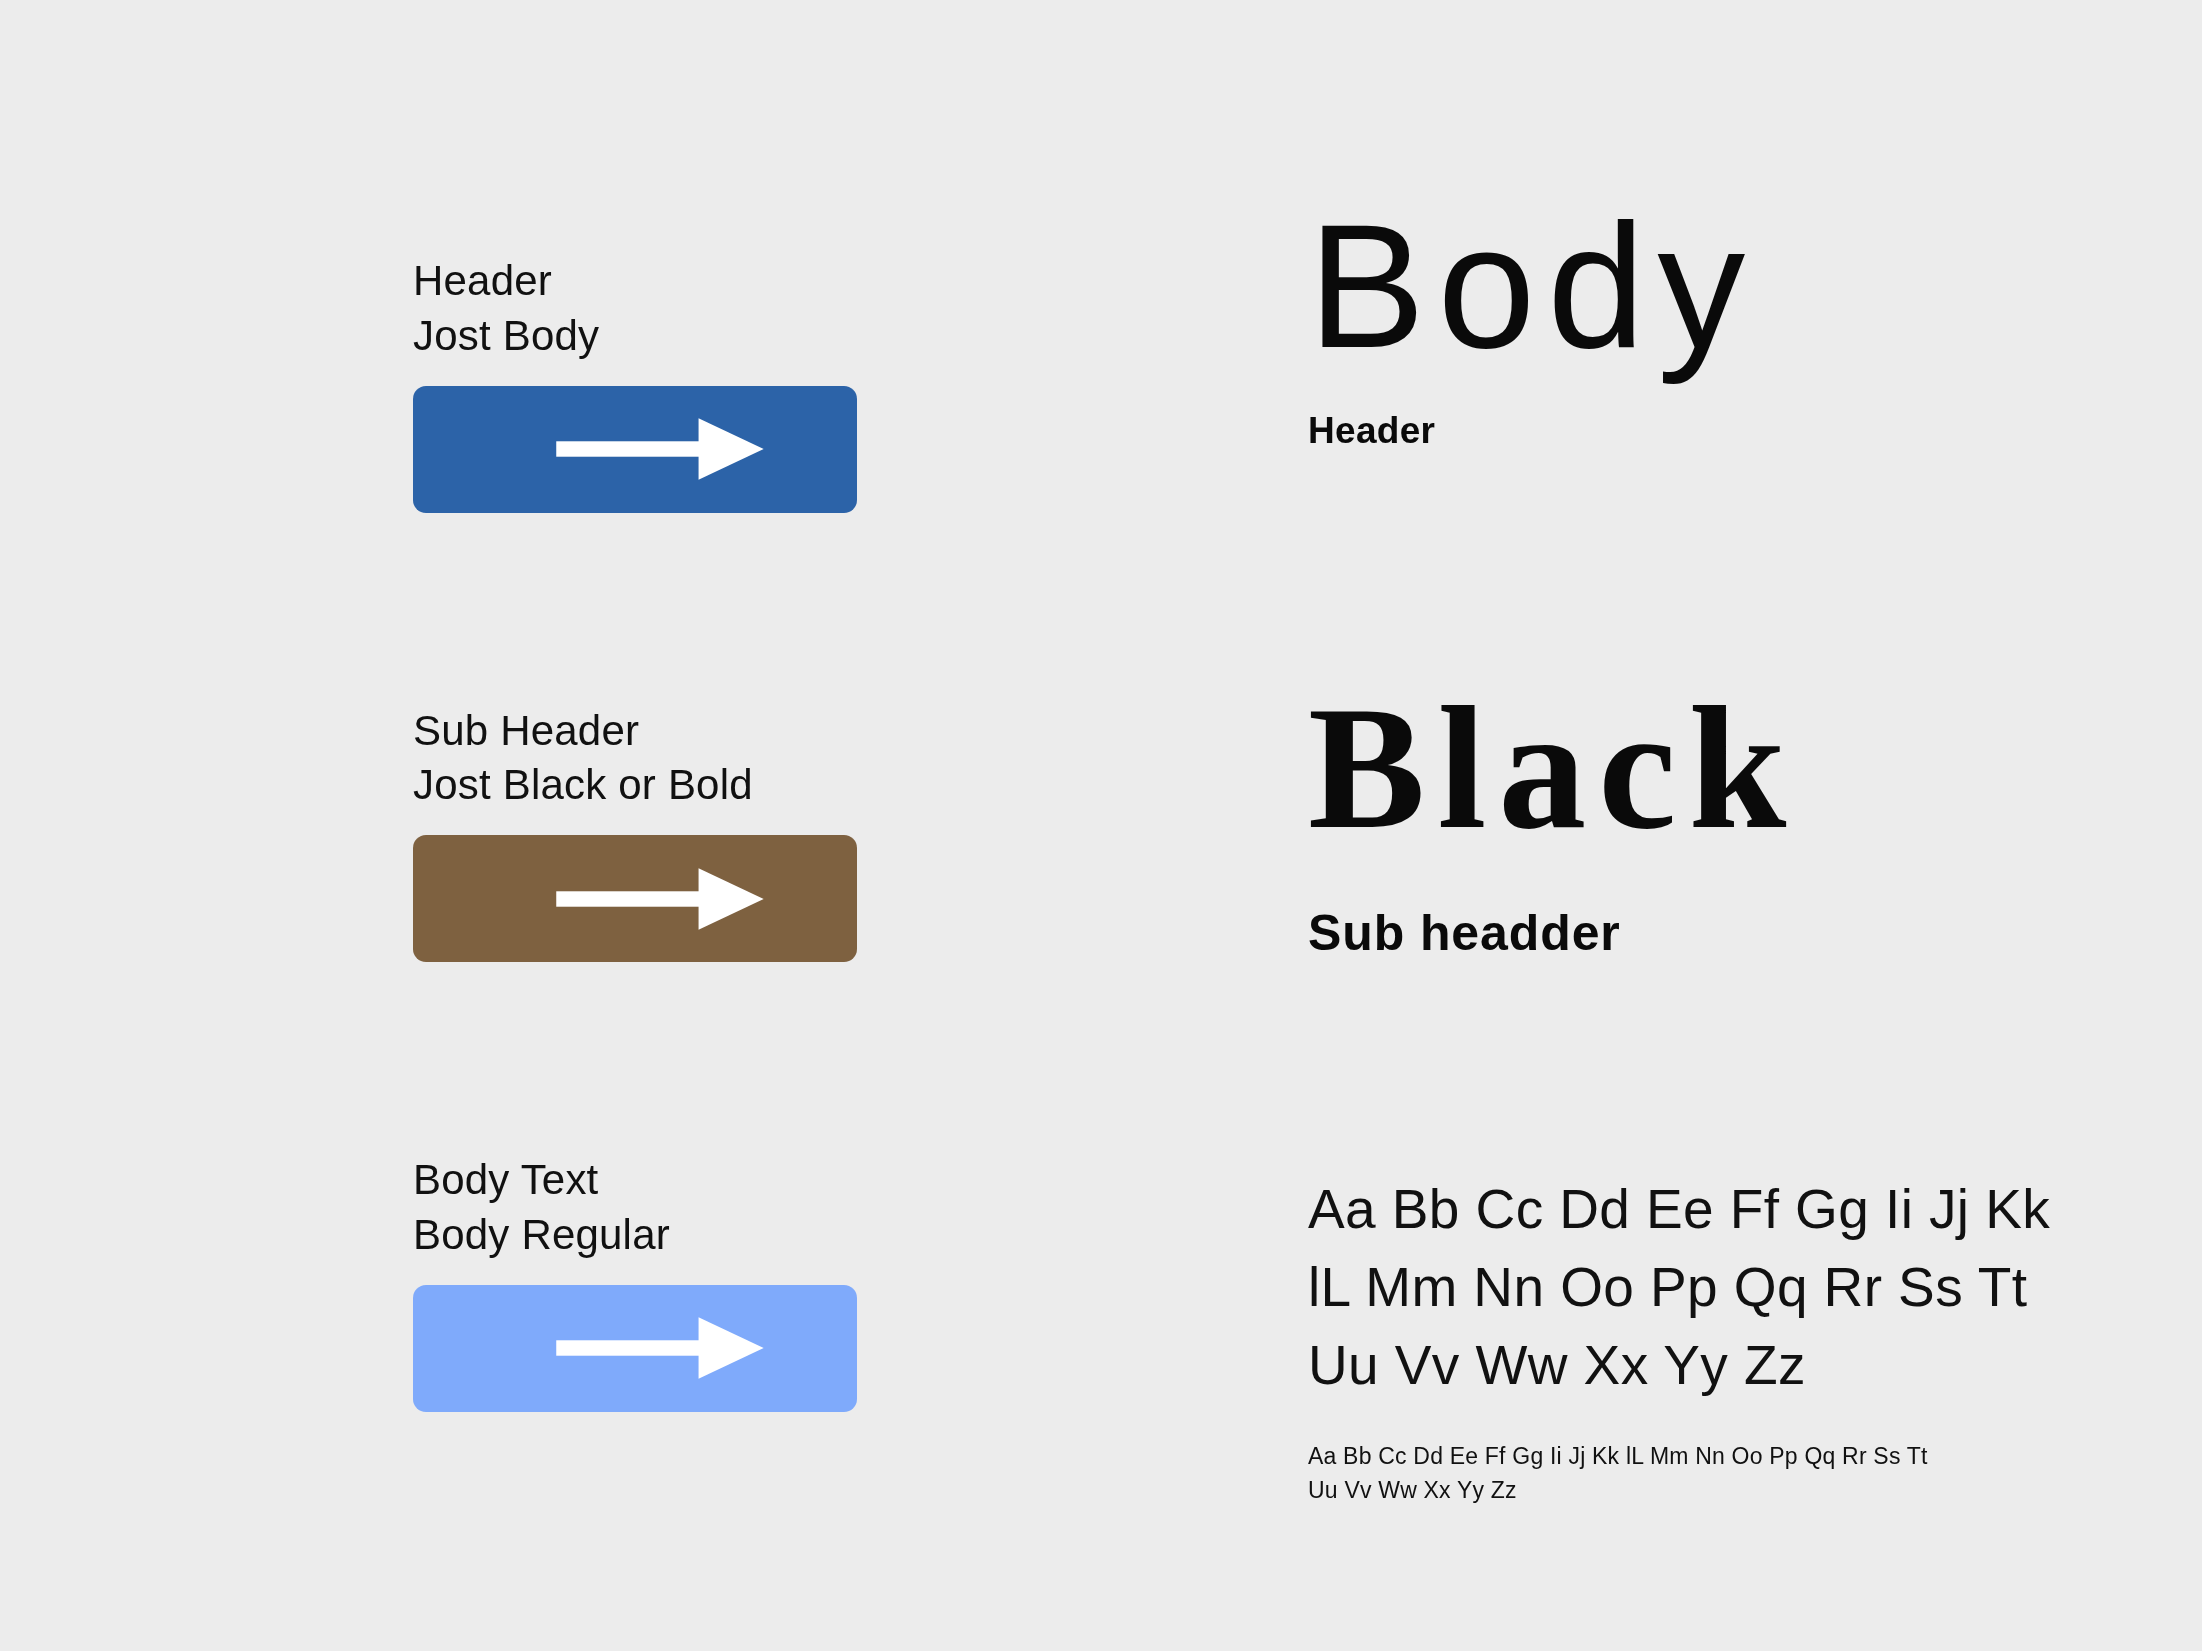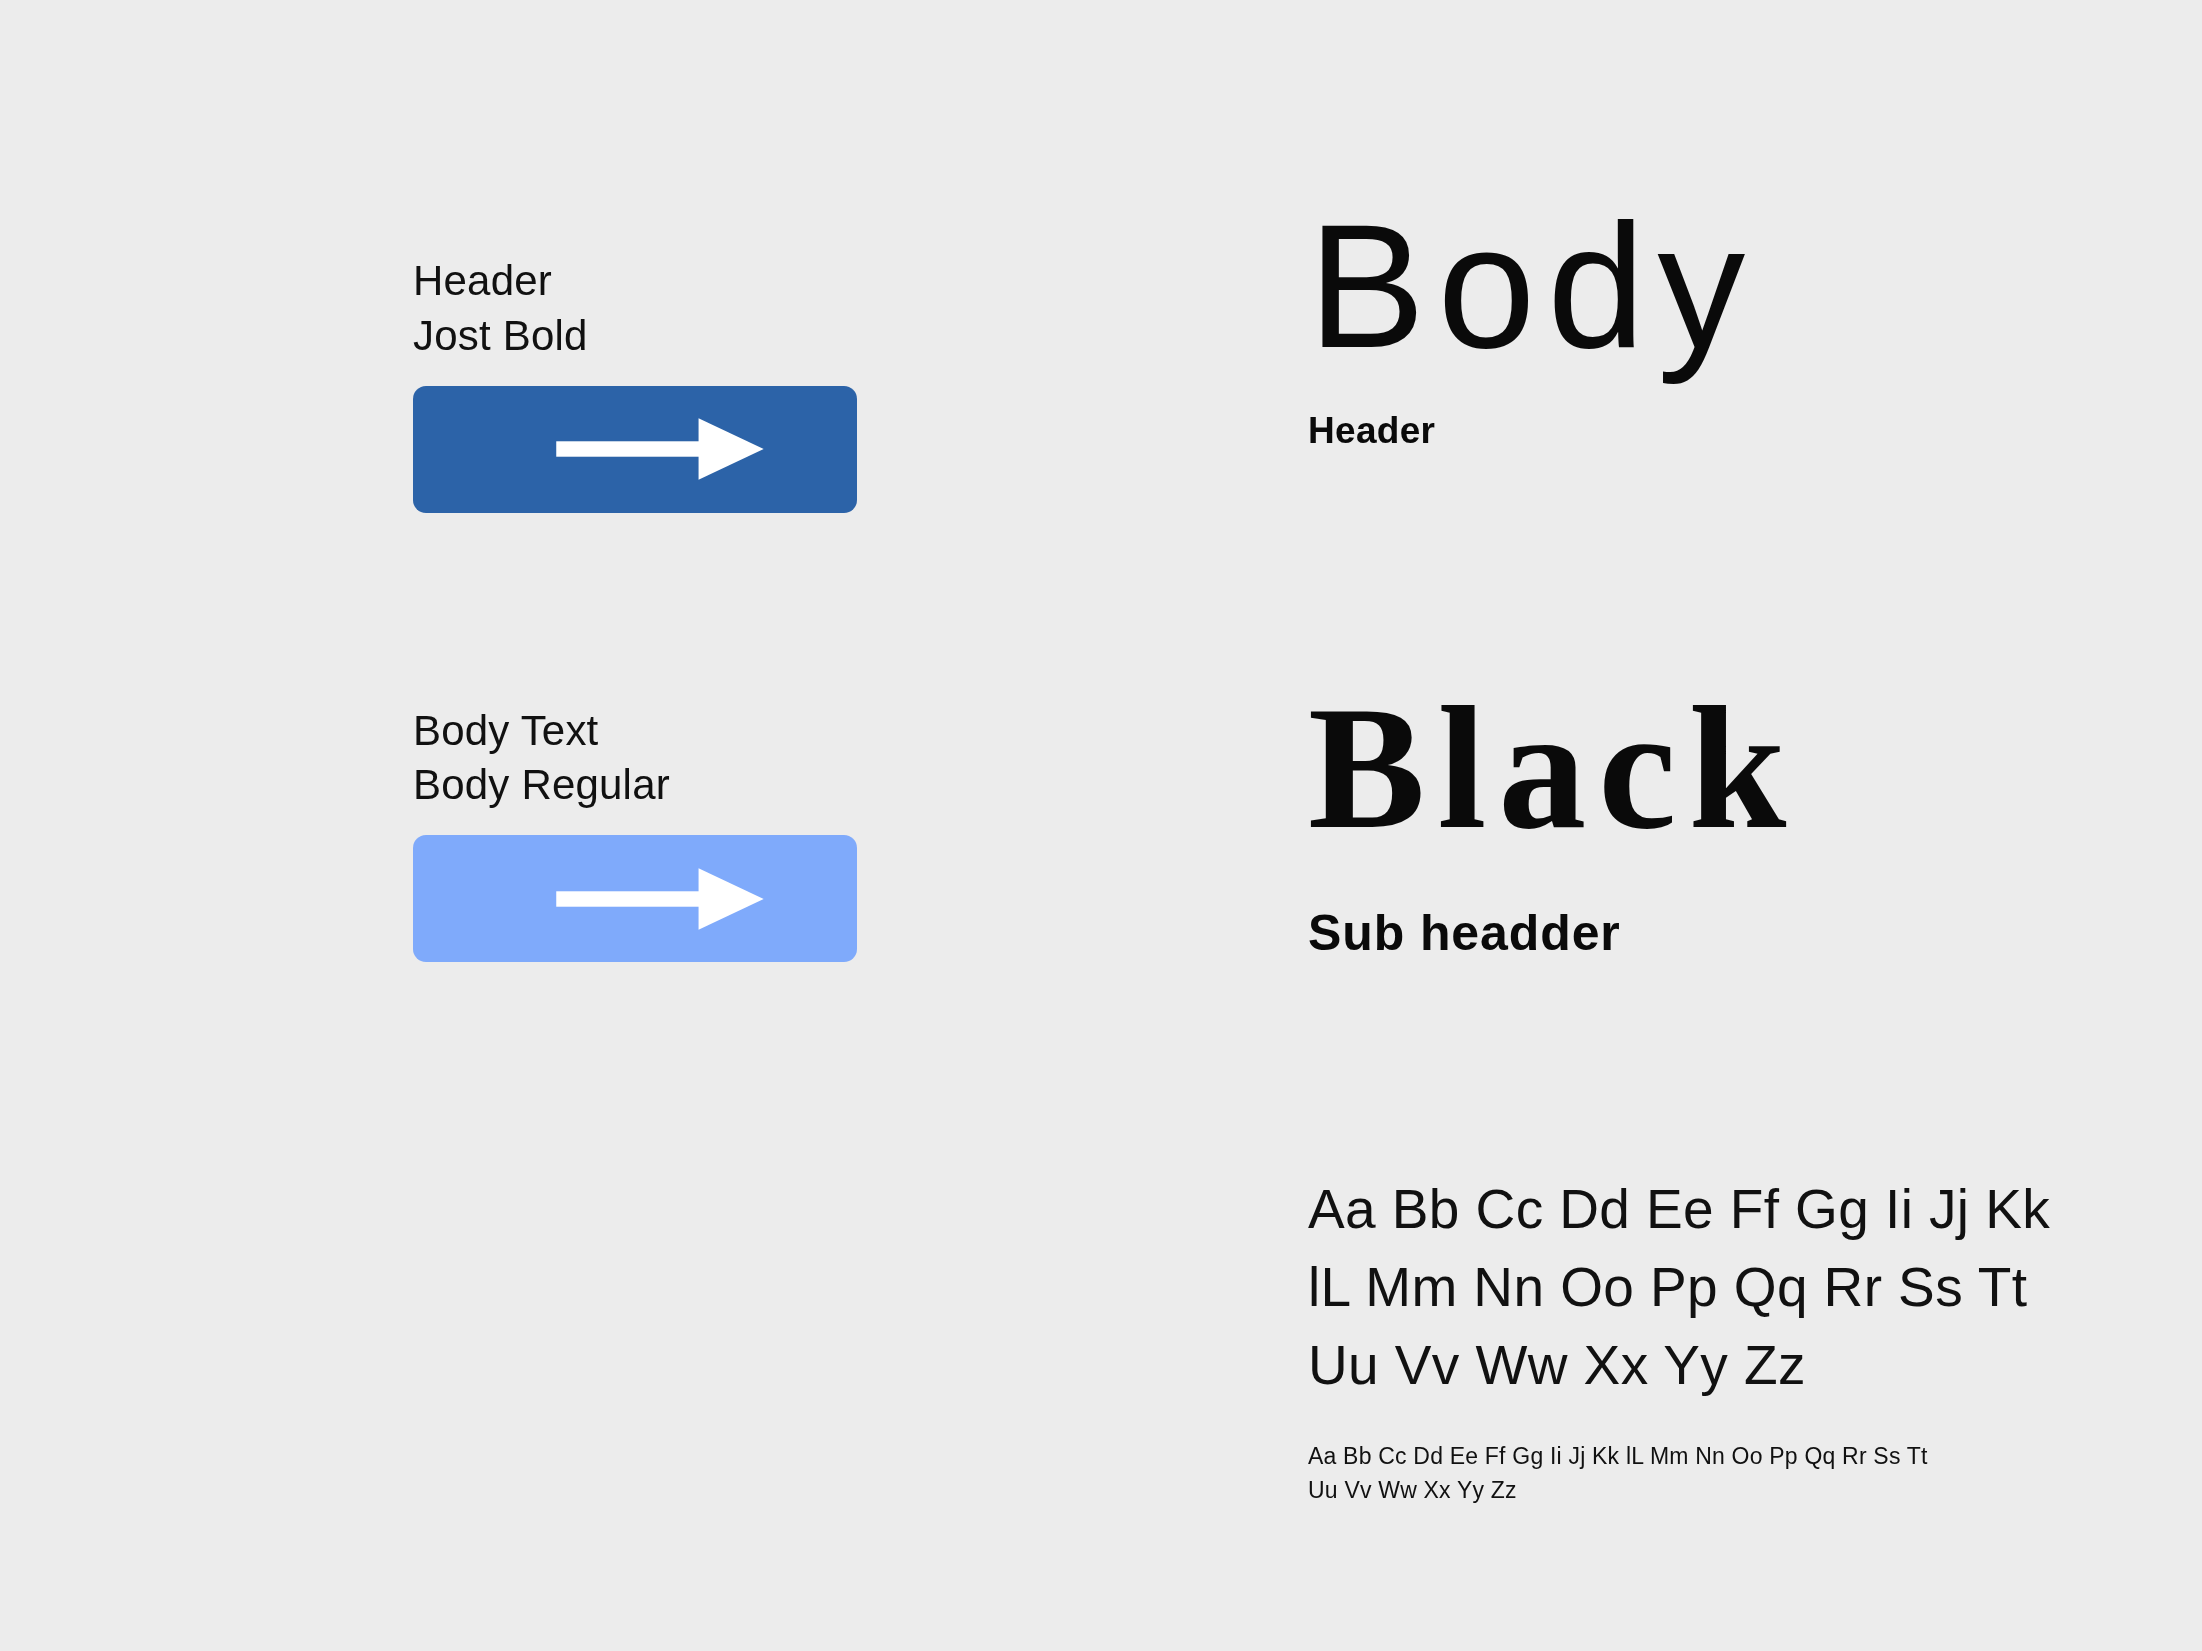--- a/index.html
+++ b/index.html
@@ -154,30 +154,42 @@
 </head>
 <body style="background: rgb(236, 236, 236);">
 
 <div class="page">
 
   <div class="left-col">
 
     <div class="style-block">
       <div class="style-labels">
         <span class="style-label-line">Header</span>
-        <span class="style-label-line">Jost Bold</span>
+        <span class="style-label-line">Jost Body</span>
       </div>
       <button class="swatch-button" id="swatch-0" style="background: rgb(44, 99, 168);">
         <svg class="arrow-icon" viewBox="0 0 242 84">
           <rect x="0" y="33" width="178" height="18" fill="#ffffff"></rect>
           <polygon points="166,6 242,42 166,78" fill="#ffffff"></polygon>
         </svg>
       </button>
     </div>
 
+    <div class="style-block">
+      <div class="style-labels">
+        <span class="style-label-line">Sub Header</span>
+        <span class="style-label-line">Jost Black or Bold</span>
+      </div>
+      <button class="swatch-button" id="swatch-1" style="background: rgb(126, 97, 64);">
+        <svg class="arrow-icon" viewBox="0 0 242 84">
+          <rect x="0" y="33" width="178" height="18" fill="#ffffff"></rect>
+          <polygon points="166,6 242,42 166,78" fill="#ffffff"></polygon>
+        </svg>
+      </button>
+    </div>
 
     <div class="style-block">
       <div class="style-labels">
         <span class="style-label-line">Body Text</span>
         <span class="style-label-line">Body Regular</span>
       </div>
       <button class="swatch-button" id="swatch-2" style="background: rgb(127, 170, 251);">
         <svg class="arrow-icon" viewBox="0 0 242 84">
           <rect x="0" y="33" width="178" height="18" fill="#ffffff"></rect>
           <polygon points="166,6 242,42 166,78" fill="#ffffff"></polygon>

